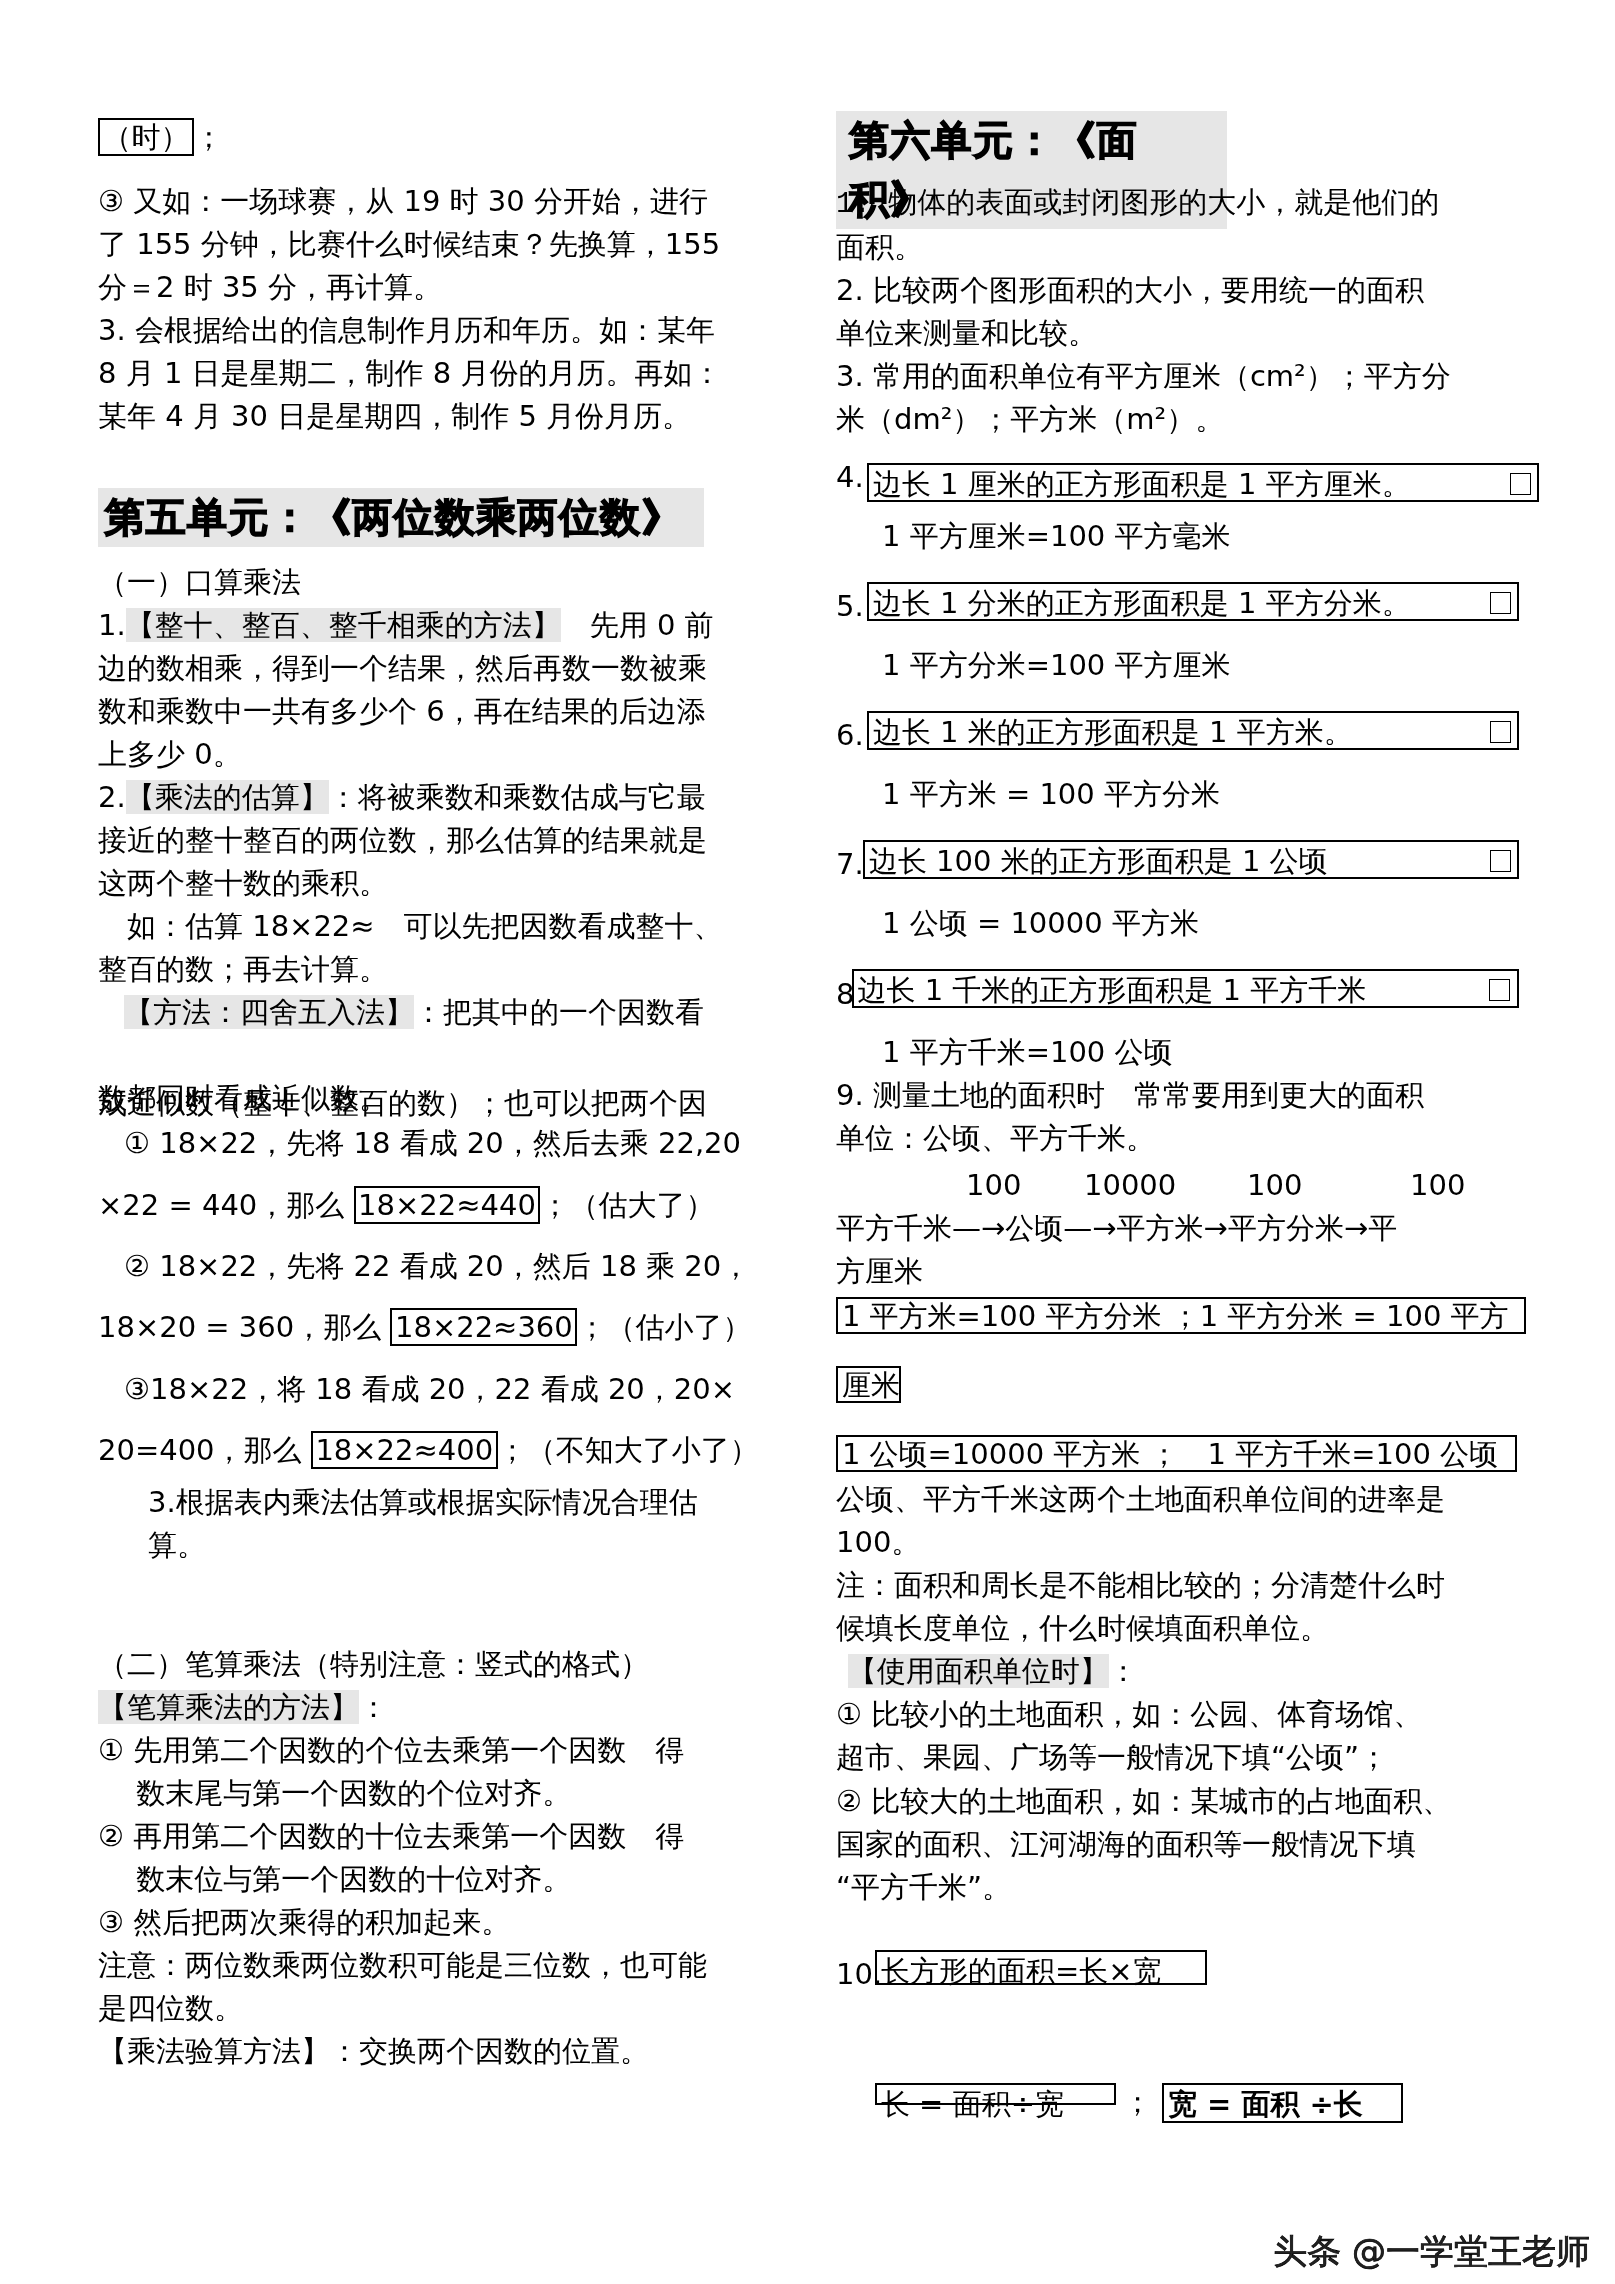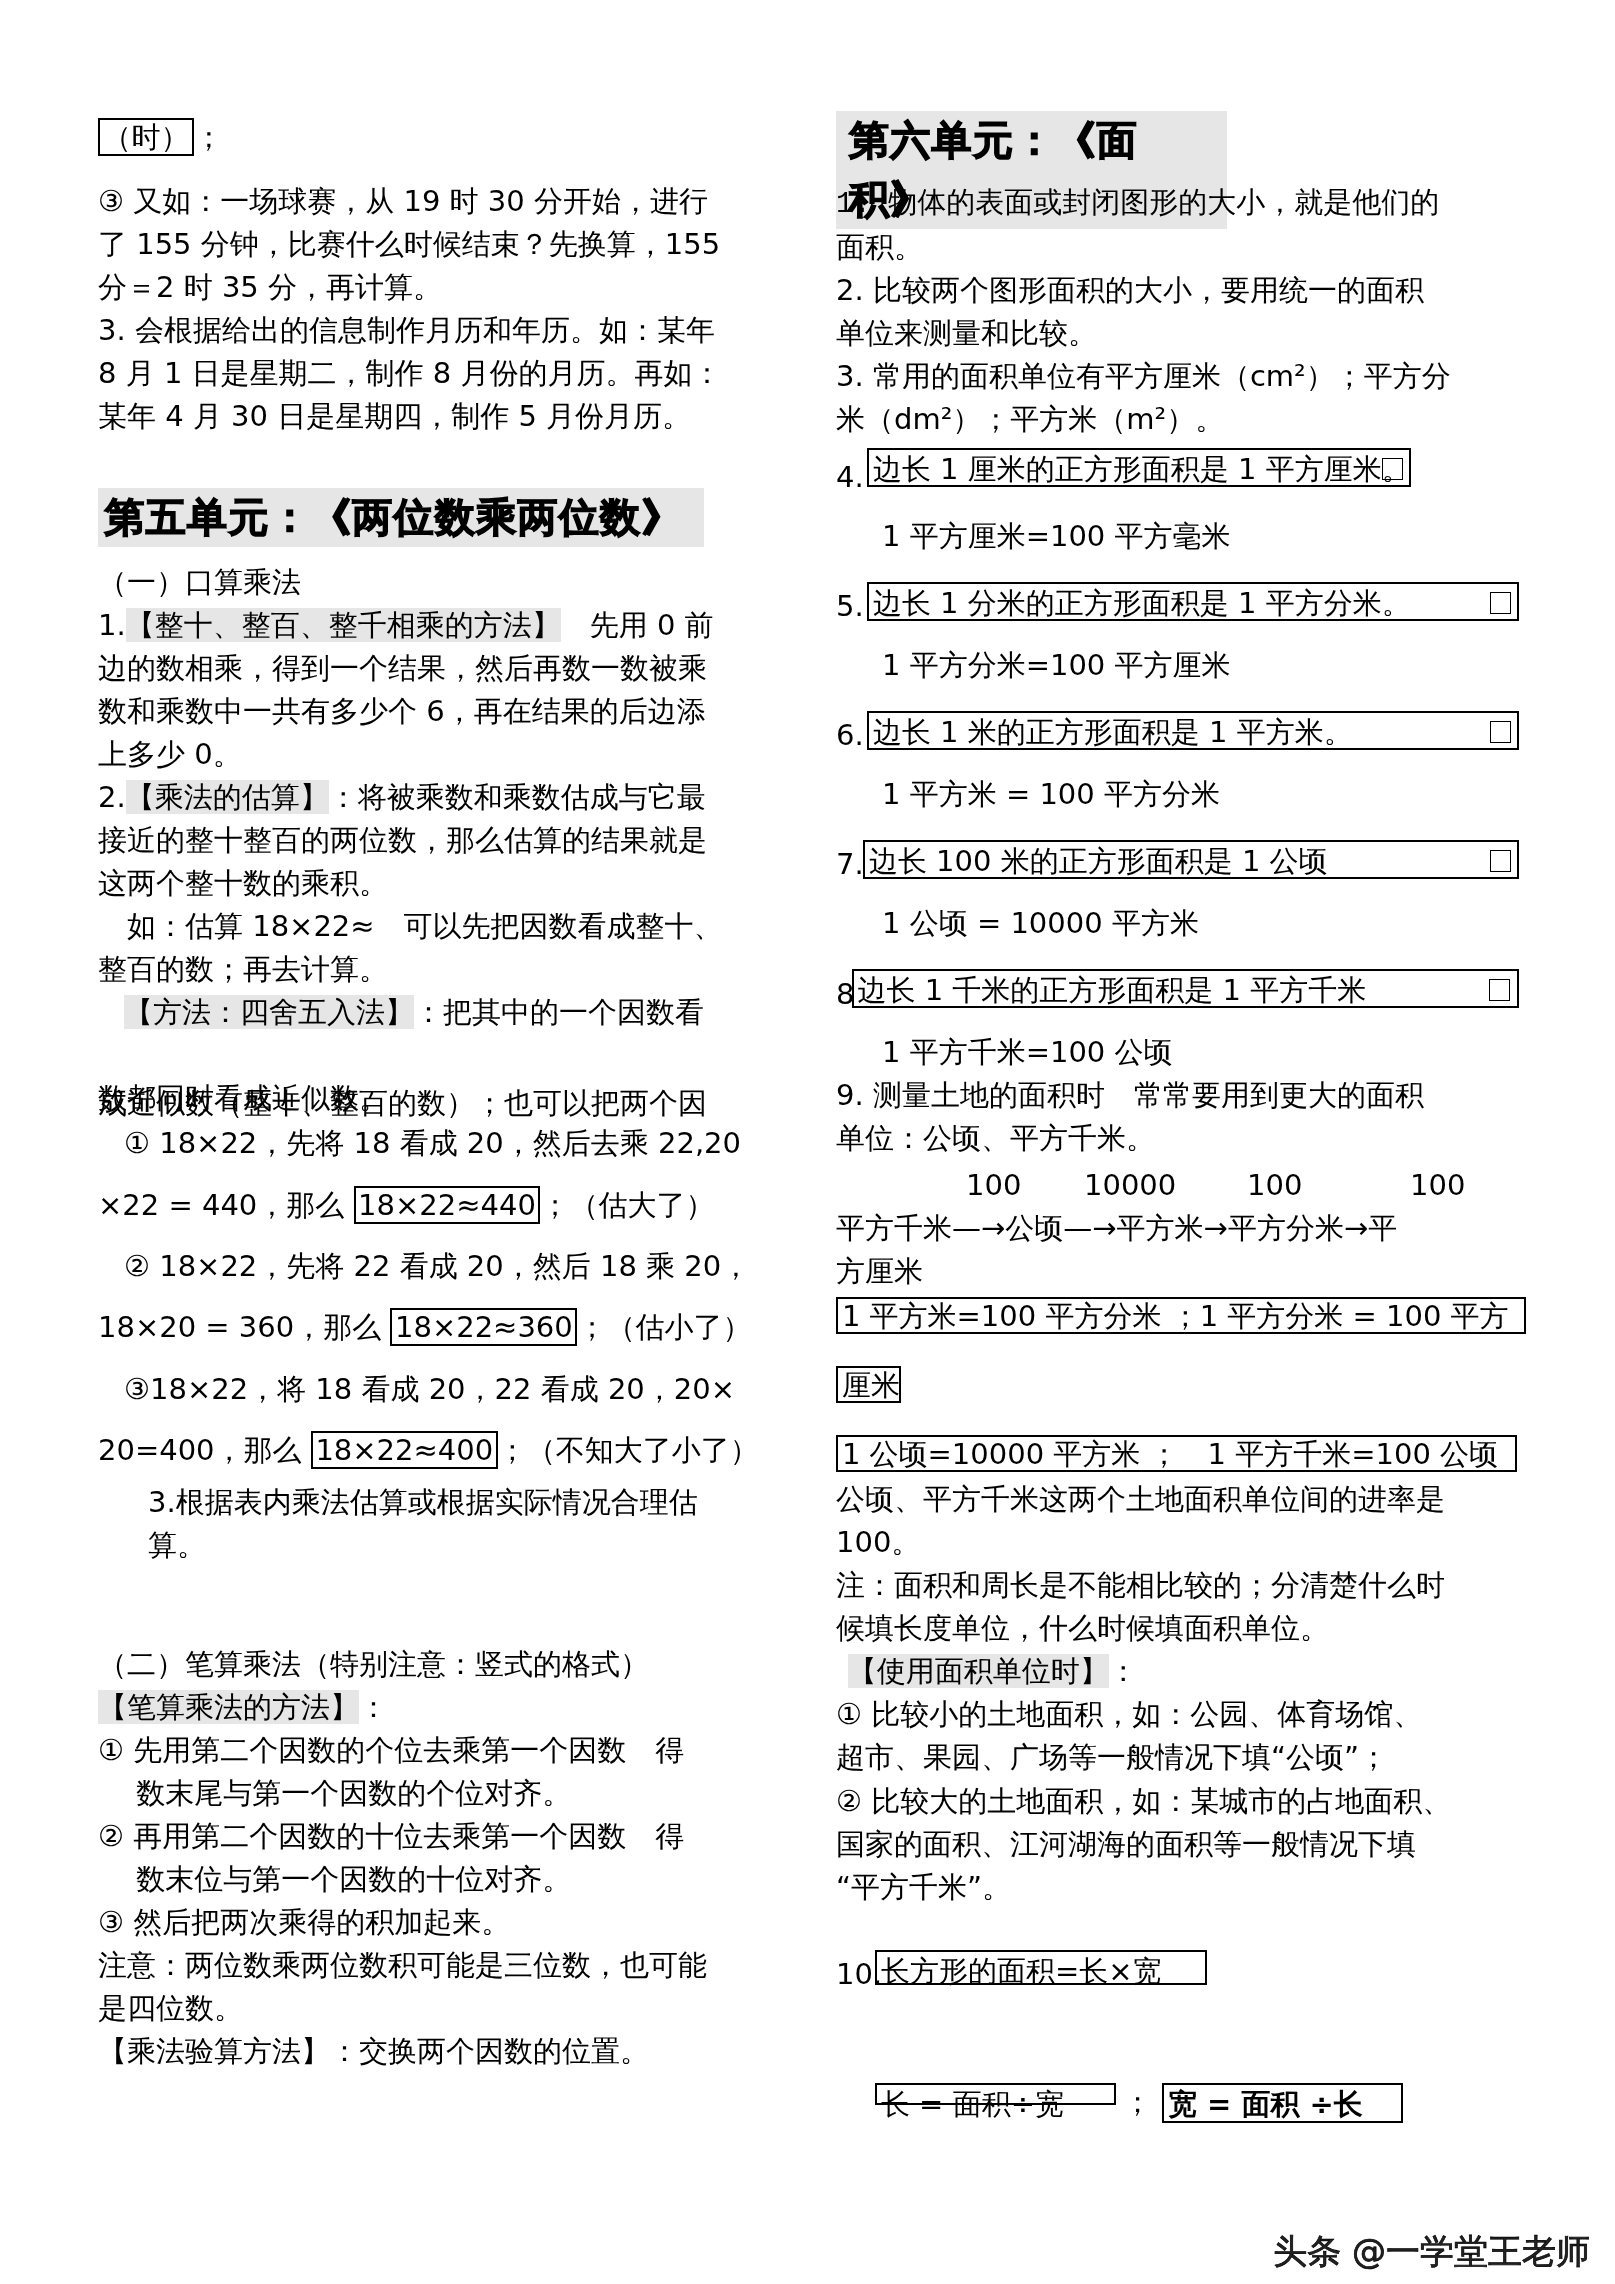--- a/index.html
+++ b/index.html
@@ -73,21 +73,21 @@
 <div class="col right" data-name="right-column">
   <div class="h" style="top:111px; left:0; width:365px; padding:0 13px;" data-name="unit6-title" data-bind="right.unit6_title">第六单元：《面积》</div>
   <div class="t" style="top:183px;font-family:Liberation Mono, monospace;" data-bind="right.p1.0" data-name="area-p1">1. 物体的表面或封闭图形的大小，就是他们的</div>
   <div class="t" style="top:226px;" data-bind="right.p1.1" data-name="area-p1">面积。</div>
   <div class="t" style="top:269px;" data-bind="right.p2.0" data-name="area-p2">2. 比较两个图形面积的大小，要用统一的面积</div>
   <div class="t" style="top:312px;" data-bind="right.p2.1" data-name="area-p2">单位来测量和比较。</div>
   <div class="t" style="top:355px;" data-bind="right.p3.0" data-name="area-p3">3. 常用的面积单位有平方厘米（cm²）；平方分</div>
   <div class="t" style="top:398px;" data-bind="right.p3.1" data-name="area-p3">米（dm²）；平方米（m²）。</div>
 
   <div class="num" style="top:456px; left:0;" data-bind="right.boxes.0.num" data-name="item-number">4.</div>
-  <div class="fullbox" style="top:448px; left:31px; width:544px; height:39px;" data-name="unit-definition-box">
+  <div class="fullbox" style="top:463px; left:31px; width:672px; height:39px;" data-name="unit-definition-box">
     <span data-bind="right.boxes.0.text">边长 1 厘米的正方形面积是 1 平方厘米。</span><span class="chk" data-name="checkbox-icon"></span>
   </div>
   <div class="t" style="top:515px; left:46px;" data-bind="right.boxes.0.conv" data-name="conversion">1 平方厘米=100 平方毫米</div>
 
   <div class="num" style="top:585px; left:0;" data-bind="right.boxes.1.num" data-name="item-number">5.</div>
   <div class="fullbox" style="top:582px; left:31px; width:652px; height:39px;" data-name="unit-definition-box">
     <span data-bind="right.boxes.1.text">边长 1 分米的正方形面积是 1 平方分米。</span><span class="chk" data-name="checkbox-icon"></span>
   </div>
   <div class="t" style="top:644px; left:46px;" data-bind="right.boxes.1.conv" data-name="conversion">1 平方分米=100 平方厘米</div>
 

